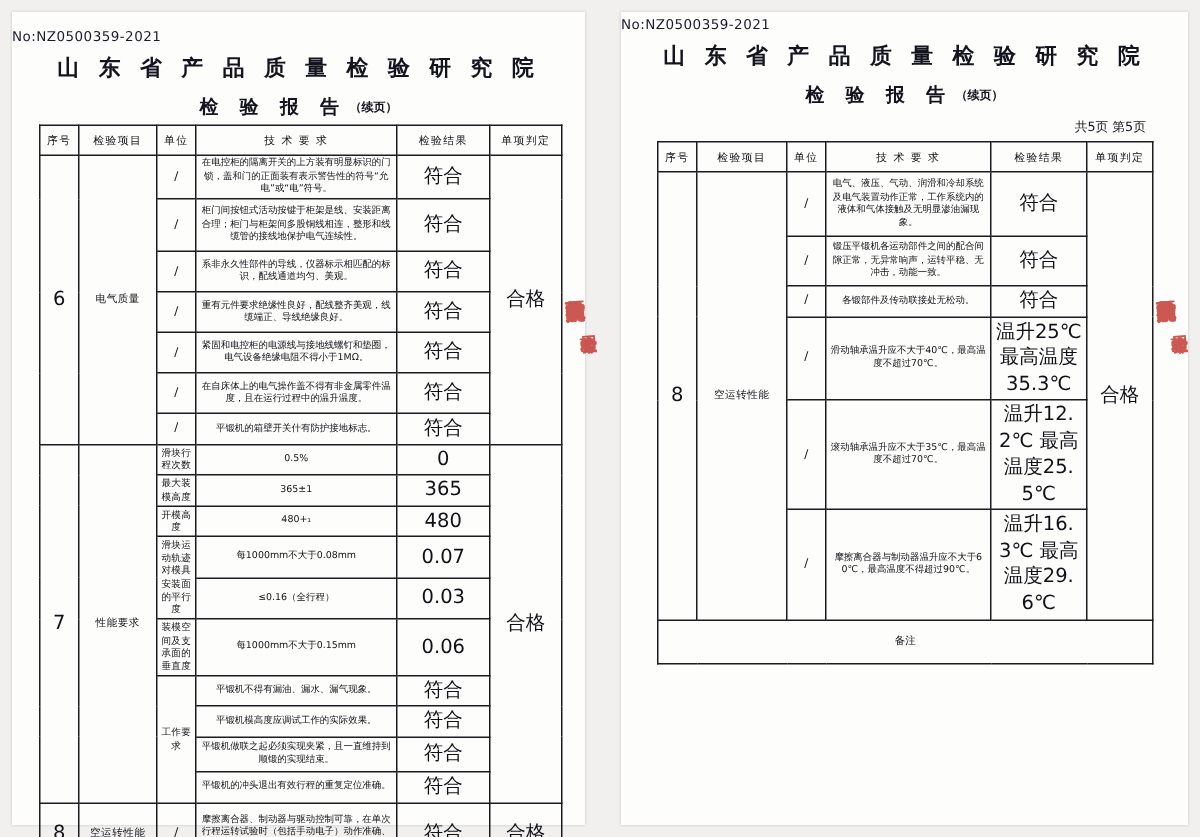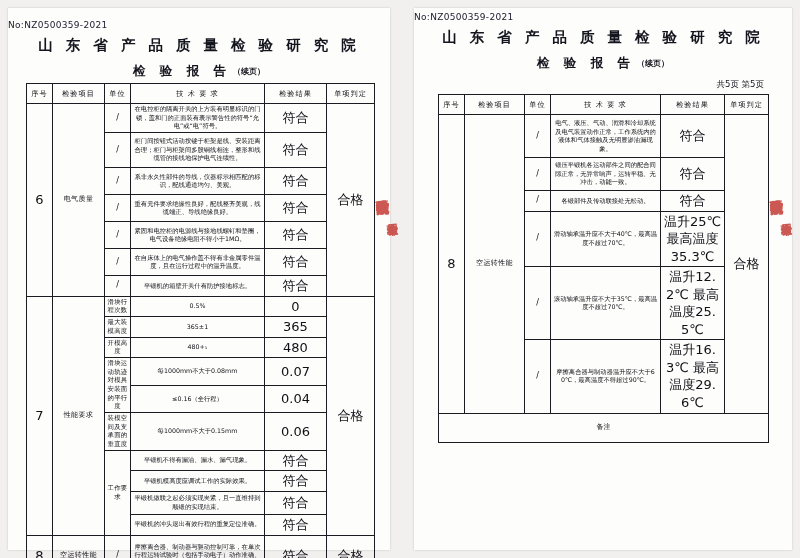--- a/index.html
+++ b/index.html
@@ -208,21 +208,21 @@
         <td class="req">480+₁</td>
         <td class="res">480</td>
       </tr>
       <tr>
         <td class="subitem vt" rowspan="2" style="height:34px">滑块运动轨迹对模具安装面的平行度</td>
         <td class="req" style="height:17px">每1000mm不大于0.08mm</td>
         <td class="res">0.07</td>
       </tr>
       <tr>
         <td class="req" style="height:17px">≤0.16（全行程）</td>
-        <td class="res">0.04</td>
+        <td class="res">0.03</td>
       </tr>
       <tr>
         <td class="subitem vt" style="height:26px">装模空间及支承面的垂直度</td>
         <td class="req">每1000mm不大于0.15mm</td>
         <td class="res">0.06</td>
       </tr>
       <tr>
         <td class="subitem vt" rowspan="4">工作要求</td>
         <td class="req" style="height:16px">平锻机不得有漏油、漏水、漏气现象。</td>
         <td class="res">符合</td>

